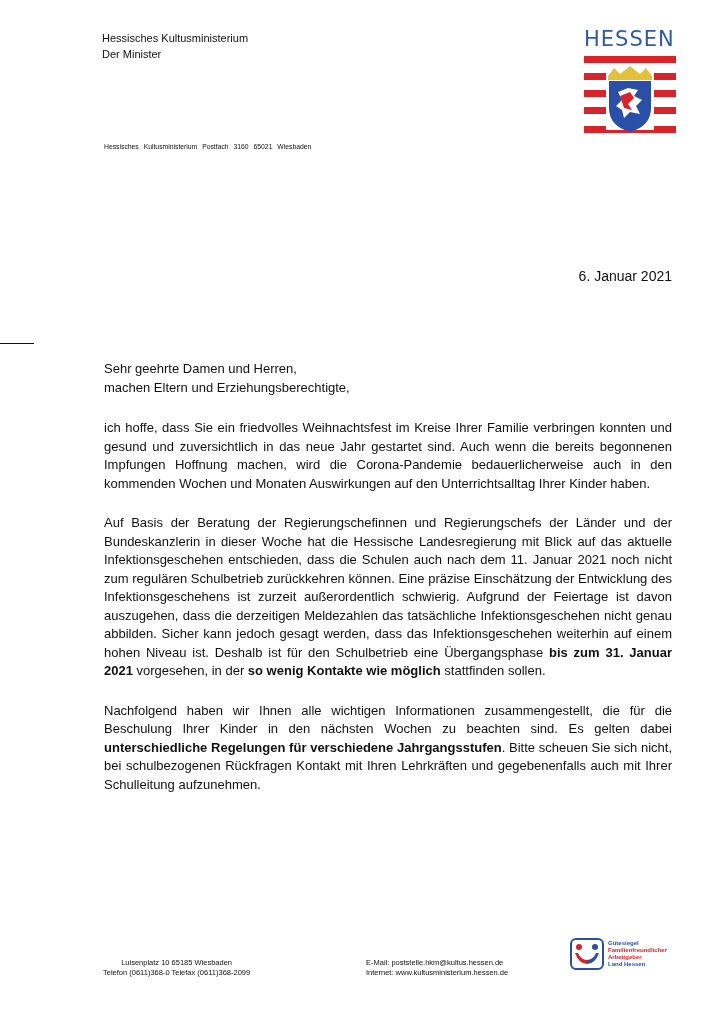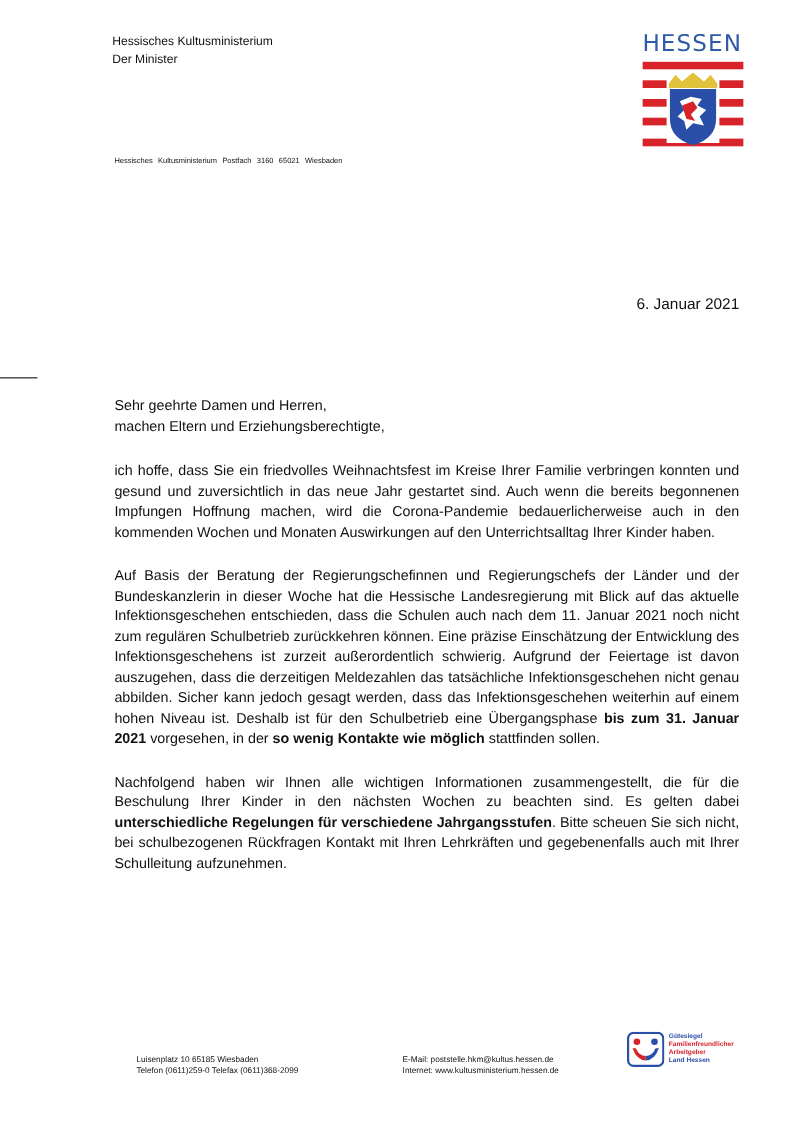--- a/index.html
+++ b/index.html
@@ -12,21 +12,21 @@
   .logo-title { font-size: 21px; color: #2f5aa8; letter-spacing: 1px; text-align: left; line-height: 22px; font-family: "DejaVu Sans", sans-serif; }
   .logo svg { display: block; margin-top: 6px; }
   .return-line { position: absolute; left: 104px; top: 143px; font-size: 6.8px; word-spacing: 3px; }
   .recipient { position: absolute; left: 104px; top: 152px; font-size: 13.5px; line-height: 17px; }
   .date { position: absolute; right: 52px; top: 268px; font-size: 14px; }
   .fold-mark { position: absolute; left: 0; top: 343px; width: 34px; height: 1px; background: #111; }
   .body-text { position: absolute; left: 104px; top: 360px; width: 568px; font-size: 13px; line-height: 18.5px; }
   .body-text p { margin: 0 0 21px 0; text-align: justify; }
   .body-text p.salutation { margin-bottom: 22px; text-align: left; }
   .footer { position: absolute; top: 958px; font-size: 7.5px; line-height: 10px; }
-  .footer.left { left: 124px; }
+  .footer.left { left: 103px; text-align: center; }
   .footer.mid { left: 366px; }
   .seal { position: absolute; left: 570px; top: 938px; display: flex; align-items: center; gap: 4px; }
   .seal-text { font-size: 6px; line-height: 7px; font-weight: bold; }
   .seal-text .l1 { color: #2a4fa8; }
   .seal-text .l2, .seal-text .l3 { color: #d8232a; }
   .seal-text .l4 { color: #2a4fa8; }
 </style>
 </head>
 <body>
 
@@ -65,21 +65,21 @@
     <span>Sehr geehrte Damen und Herren,</span><br>
     <span>machen Eltern und Erziehungsberechtigte,</span>
   </p>
   <p>ich hoffe, dass Sie ein friedvolles Weihnachtsfest im Kreise Ihrer Familie verbringen konnten und gesund und zuversichtlich in das neue Jahr gestartet sind. Auch wenn die bereits begonnenen Impfungen Hoffnung machen, wird die Corona-Pandemie bedauerlicherweise auch in den kommenden Wochen und Monaten Auswirkungen auf den Unterrichtsalltag Ihrer Kinder haben.</p>
   <p><span>Auf Basis der Beratung der Regierungschefinnen und Regierungschefs der Länder und der Bundeskanzlerin in dieser Woche hat die Hessische Landesregierung mit Blick auf das aktuelle Infektionsgeschehen entschieden, dass die Schulen auch nach dem 11. Januar 2021 noch nicht zum regulären Schulbetrieb zurückkehren können. Eine präzise Einschätzung der Entwicklung des Infektionsgeschehens ist zurzeit außerordentlich schwierig. Aufgrund der Feiertage ist davon auszugehen, dass die derzeitigen Meldezahlen das tatsächliche Infektionsgeschehen nicht genau abbilden. Sicher kann jedoch gesagt werden, dass das Infektionsgeschehen weiterhin auf einem hohen Niveau ist. Deshalb ist für den Schulbetrieb eine Übergangsphase </span><b>bis zum 31. Januar 2021</b><span> vorgesehen, in der </span><b>so wenig Kontakte wie möglich</b><span> stattfinden sollen.</span></p>
   <p><span>Nachfolgend haben wir Ihnen alle wichtigen Informationen zusammengestellt, die für die Beschulung Ihrer Kinder in den nächsten Wochen zu beachten sind. Es gelten dabei </span><b>unterschiedliche Regelungen für verschiedene Jahrgangsstufen</b><span>. Bitte scheuen Sie sich nicht, bei schulbezogenen Rückfragen Kontakt mit Ihren Lehrkräften und gegebenenfalls auch mit Ihrer Schulleitung aufzunehmen.</span></p>
 </div>
 
 <div class="footer left">
   <div>Luisenplatz 10  65185 Wiesbaden</div>
-  <div>Telefon (0611)259-0  Telefax (0611)368-2099</div>
+  <div>Telefon (0611)368-0  Telefax (0611)368-2099</div>
 </div>
 
 <div class="footer mid">
   <div>E-Mail: poststelle.hkm@kultus.hessen.de</div>
   <div>Internet: www.kultusministerium.hessen.de</div>
 </div>
 
 <div class="seal">
   <svg width="34" height="32" viewBox="0 0 34 32">
     <rect x="1" y="1" width="32" height="30" rx="5" fill="#ffffff" stroke="#2a4fa8" stroke-width="2"></rect>

